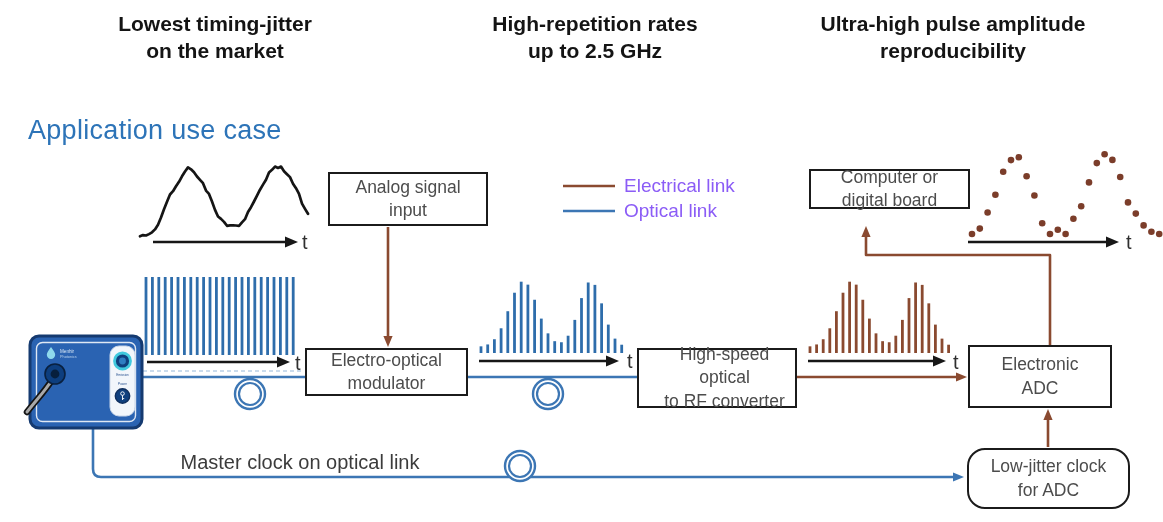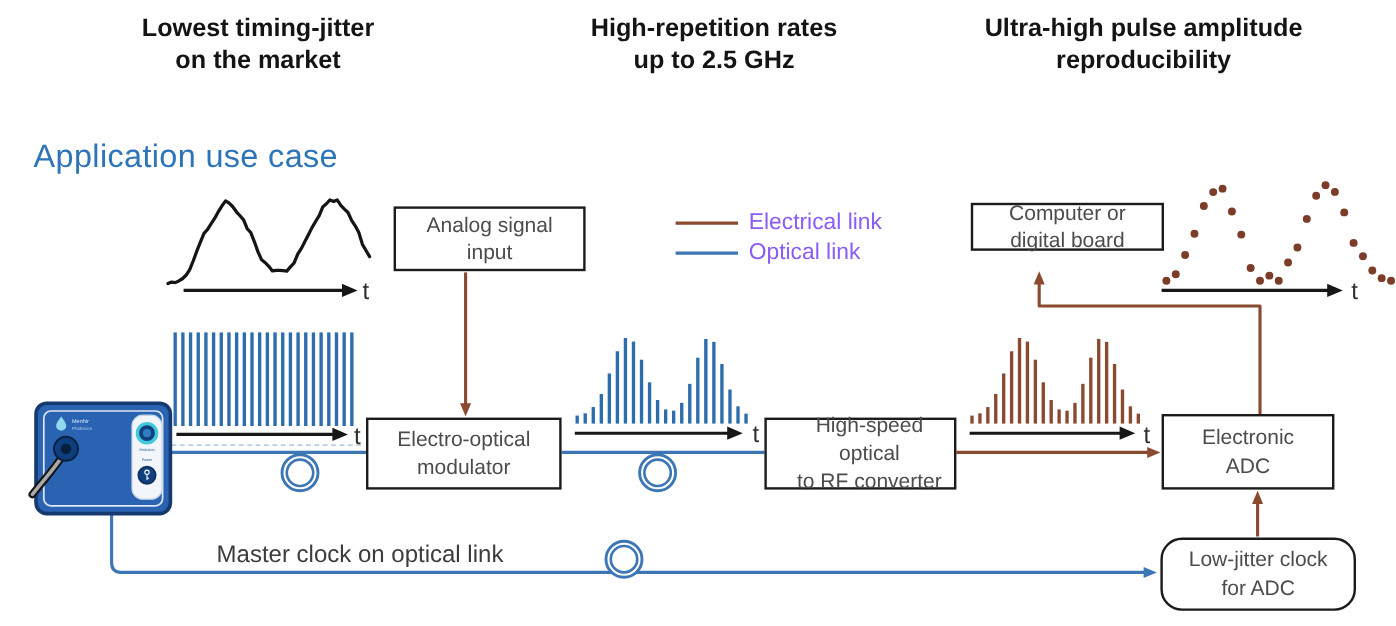--- a/index.html
+++ b/index.html
@@ -189,21 +189,21 @@
 
   <div class="ov title" style="left:28px;top:115px;">Application use case</div>
 
   <div class="ov legend-label" style="left:624px;top:175px;">Electrical link</div>
   <div class="ov legend-label" style="left:624px;top:200px;">Optical link</div>
 
   <div class="dbox ov pre" style="left:308px;top:172px;width:160px;height:54px;margin-left:20px;">Analog signal
 input</div>
   <div class="dbox ov pre" style="left:809px;top:169px;width:161px;height:40px;">Computer or
 digital board</div>
-  <div class="dbox ov pre" style="left:305px;top:348px;width:163px;height:60px;">Electro-optical
+  <div class="dbox ov pre" style="left:305px;top:348px;width:163px;height:48px;">Electro-optical
 modulator</div>
   <div class="dbox ov pre" style="left:637px;top:348px;width:160px;height:60px;padding-left:15px;">High-speed optical
 to RF converter</div>
   <div class="dbox ov pre" style="left:968px;top:345px;width:144px;height:63px;">Electronic
 ADC</div>
   <div class="dbox ov pre" style="left:967px;top:448px;width:163px;height:61px;border-radius:18px;">Low-jitter clock
 for ADC</div>
 
   <div class="mclock ov" style="left:180px;top:451px;width:240px;">Master clock on optical link</div>
 </div>

